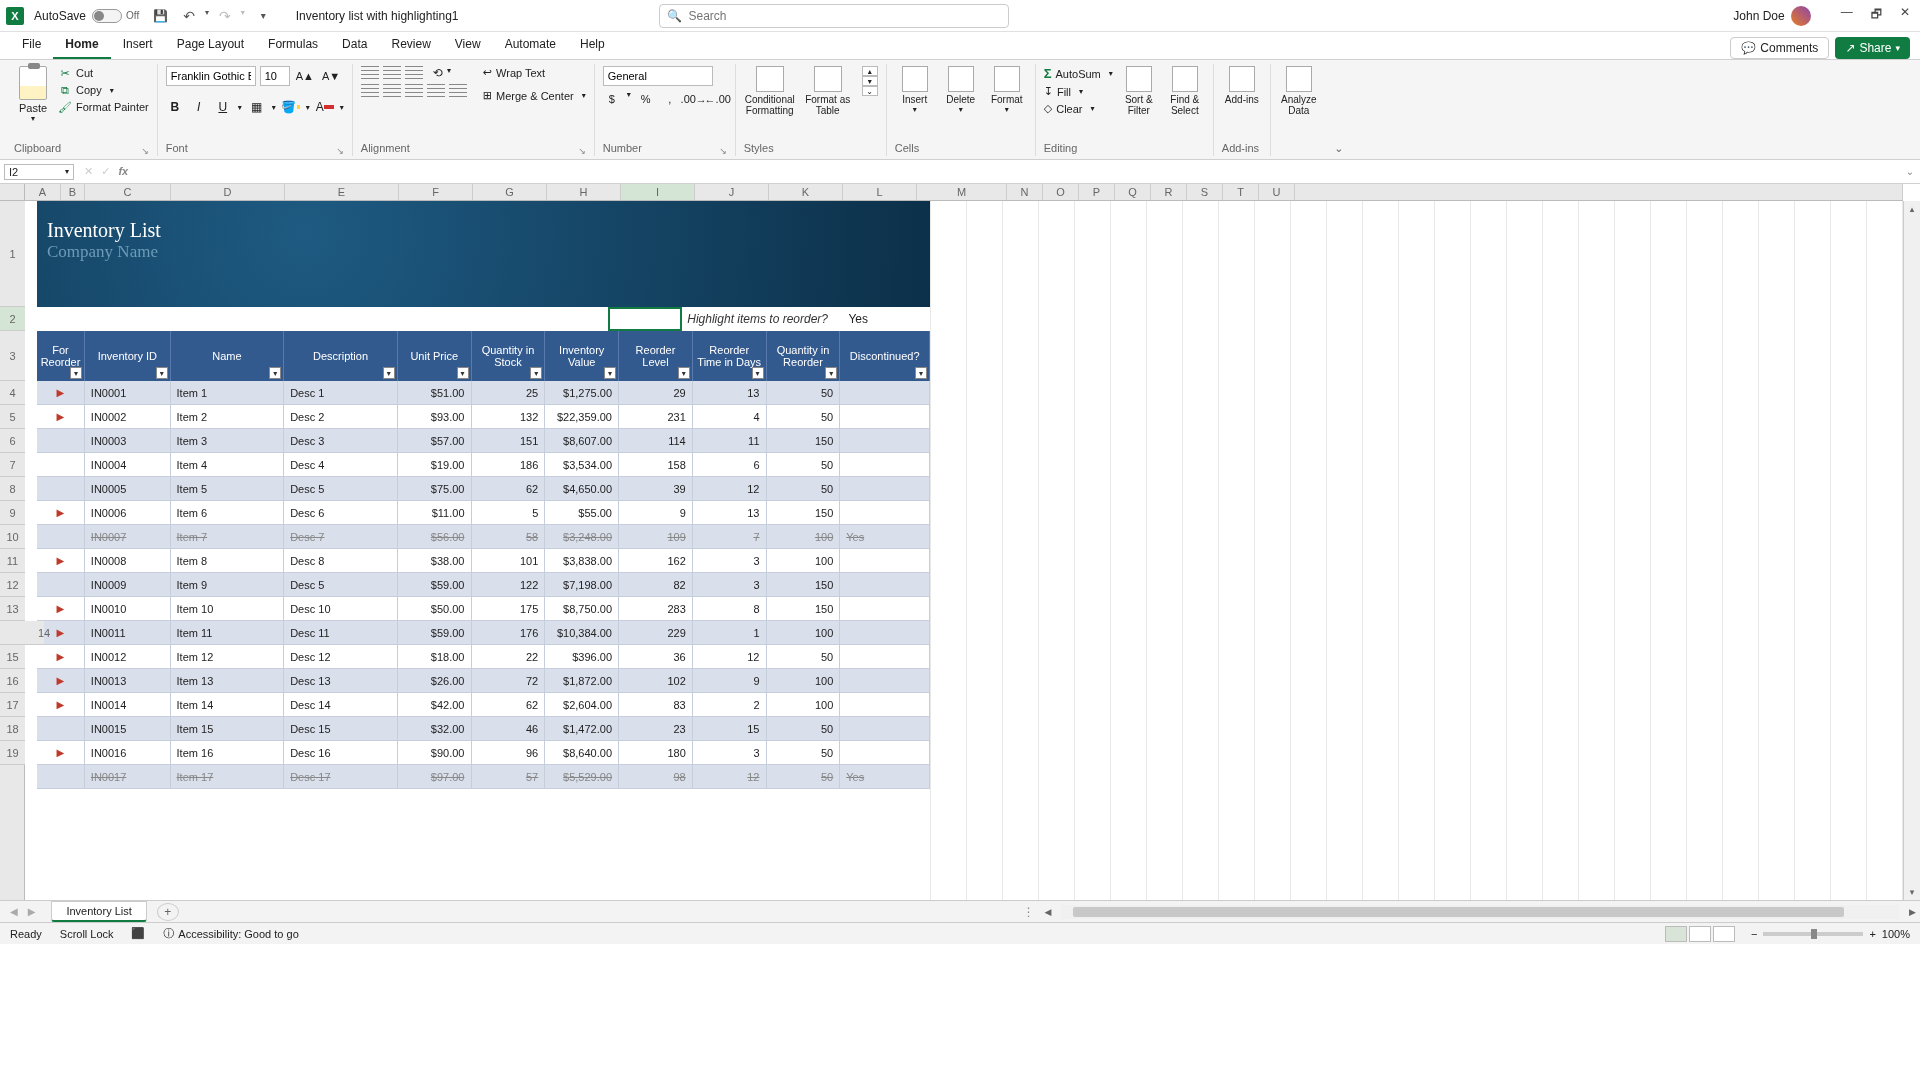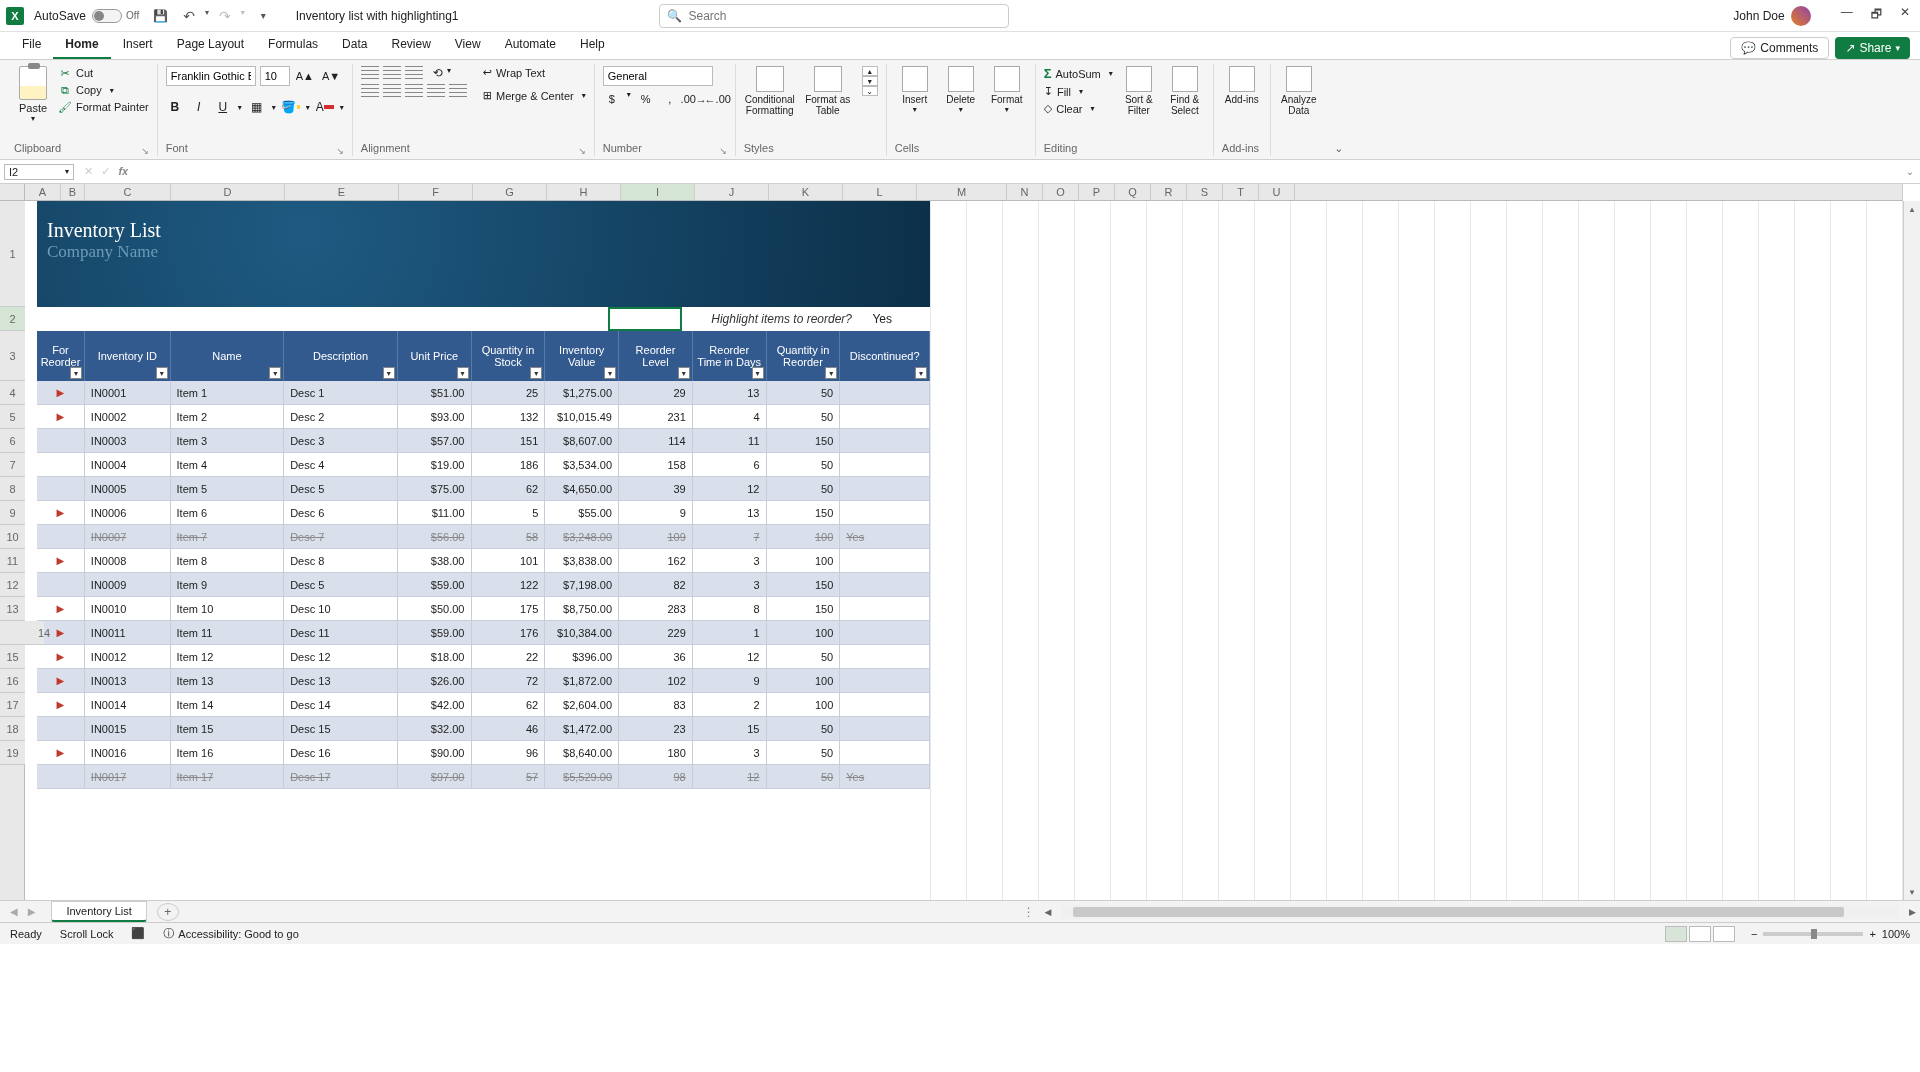--- a/index.html
+++ b/index.html
@@ -119,21 +119,21 @@
 .row-h { border-bottom:1px solid #ccc; font-size:11px; color:#666; text-align:center; width:25px; background:#e8e8e8; display:flex; align-items:center; justify-content:center;}
 .row-h.sel { background:#d5e5d5;}
 .sheet-body { position:absolute; top:17px; left:25px; right:17px; bottom:0; overflow:hidden; background:#fff;}
 
 
 .banner { position:absolute; left:12px; top:0px; width:893px; height:106px; background: radial-gradient(circle at 30% 30%, #1e5a82, #0c3049); color:#fff; padding:18px 0 0 10px; z-index:2;}
 .banner .title { font-size:20px; font-family: Georgia, serif;}
 .banner .company { font-size:17px; font-family: Georgia, serif; color:#6d9bb8;}
 
 
-.row2-line { position:absolute; top:106px; left:24px; width:893px; height:24px; display:flex; align-items:center; z-index:2;}
+.row2-line { position:absolute; top:106px; left:0; width:893px; height:24px; display:flex; align-items:center; z-index:2;}
 .row2-line .highlight-text { position:absolute; right:90px; font-style:italic; font-size:12px; color:#333;}
 .row2-line .highlight-val { position:absolute; right:50px; font-size:12px;}
 .active-cell { position:absolute; top:106px; left:583px; width:74px; height:24px; border:2px solid #107c41; z-index:5;}
 
 
 .data-table { position:absolute; top:130px; left:12px; width:893px; font-size:11px;}
 .dt-head { display:flex; background:#335a8e; color:#fff; height:50px;}
 .dt-head .th { border-right:1px solid #5a7aaE; display:flex; flex-direction:column; align-items:center; justify-content:center; text-align:center; padding:2px 4px; position:relative; font-size:11px;}
 .dt-head .filter { position:absolute; bottom:2px; right:2px; width:12px; height:12px; background:#fff; border:1px solid #888; font-size:8px; display:flex; align-items:center; justify-content:center; color:#333;}
 .dt-row { display:flex; height:24px; border-bottom:1px solid #c6cedc;}
@@ -575,21 +575,21 @@
             <div class="dt-cell r tw-J">50</div>
             <div class="dt-cell l tw-K"></div>
           </div>
           <div class="dt-row">
             <div class="dt-cell c tw-A flag">▶</div>
             <div class="dt-cell l tw-B">IN0002</div>
             <div class="dt-cell l tw-C">Item 2</div>
             <div class="dt-cell l tw-D">Desc 2</div>
             <div class="dt-cell r tw-E">$93.00</div>
             <div class="dt-cell r tw-F">132</div>
-            <div class="dt-cell r tw-G">$10,015.49</div>
+            <div class="dt-cell r tw-G">$22,359.00</div>
             <div class="dt-cell r tw-H">231</div>
             <div class="dt-cell r tw-I">4</div>
             <div class="dt-cell r tw-J">50</div>
             <div class="dt-cell l tw-K"></div>
           </div>
           <div class="dt-row band">
             <div class="dt-cell c tw-A"></div>
             <div class="dt-cell l tw-B">IN0003</div>
             <div class="dt-cell l tw-C">Item 3</div>
             <div class="dt-cell l tw-D">Desc 3</div>

